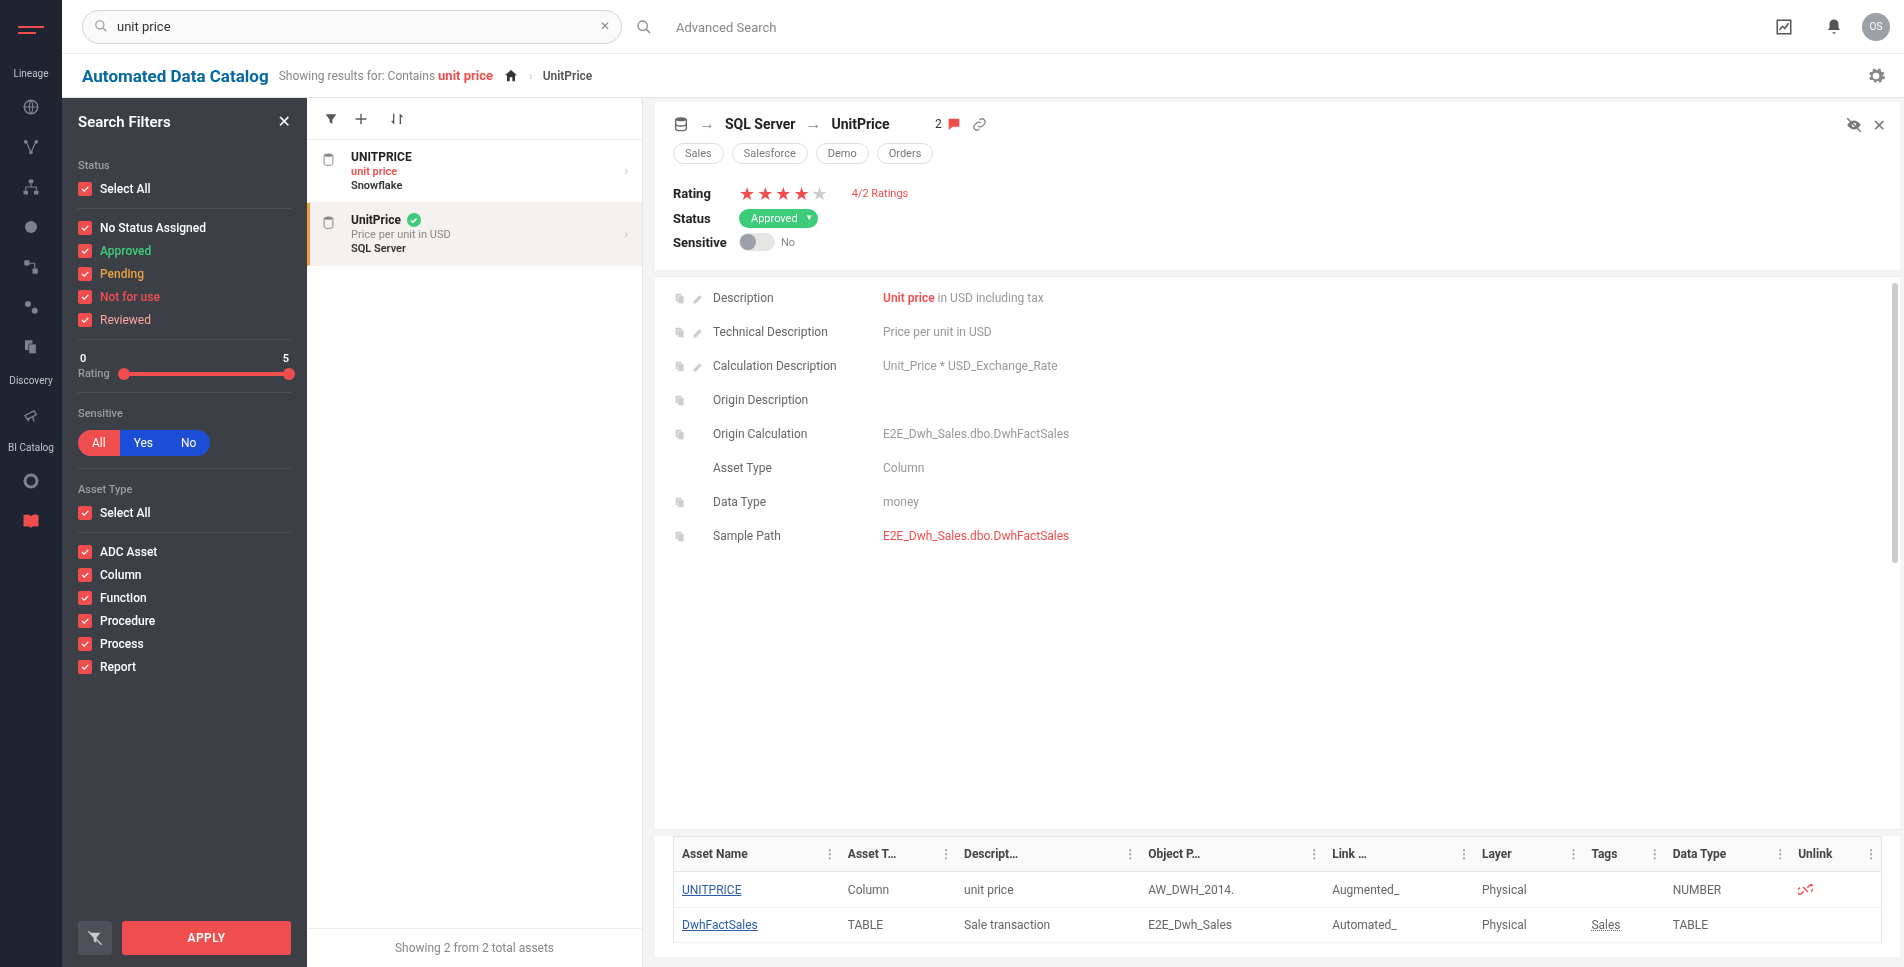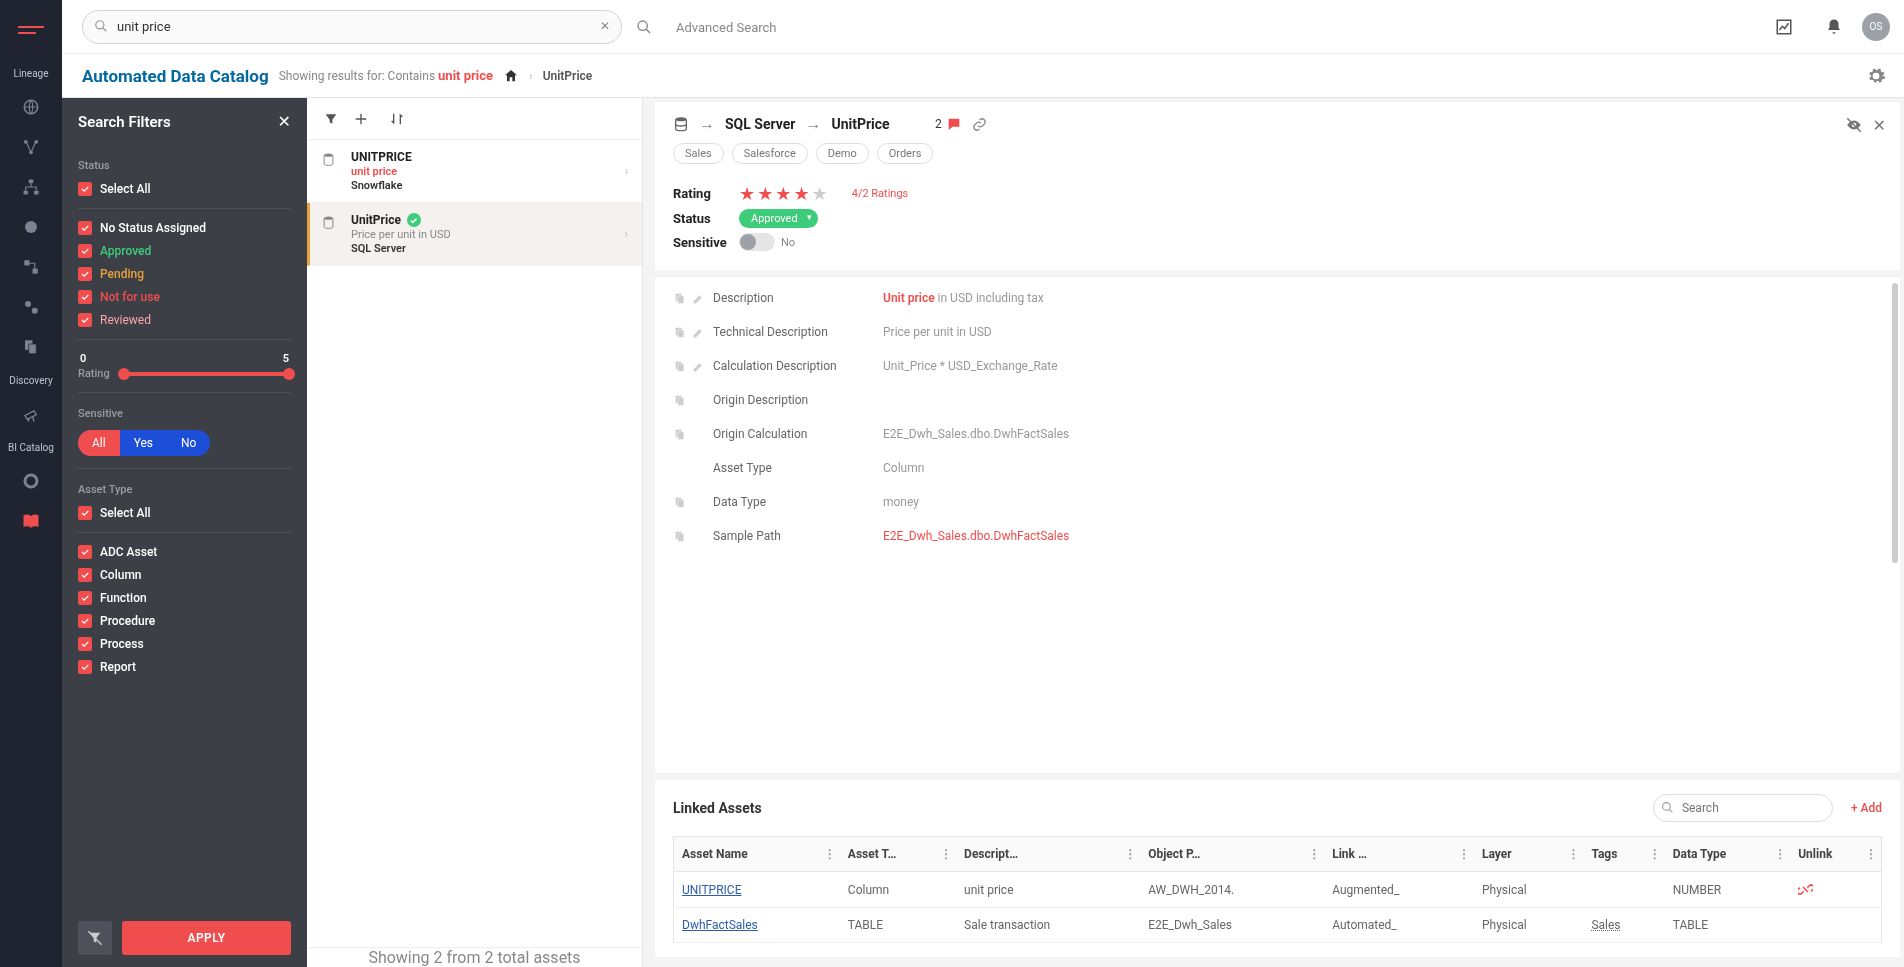--- a/index.html
+++ b/index.html
@@ -74,21 +74,21 @@
 .rtb-icon { cursor:pointer; padding:4px; }
 .result-item { display:flex; gap:12px; padding: 10px 14px; border-bottom:1px solid #f0f0f0; cursor:pointer; position:relative;}
 .result-item.selected { background:#f5f1ee; border-left:3px solid #e8a13c; padding-left:11px;}
 .ri-icon { width:18px; flex-shrink:0; padding-top:2px; color:#888;}
 .ri-body { flex:1; min-width:0;}
 .ri-title { font-size:12px; font-weight:700; color:#222; display:flex; align-items:center; gap:6px;}
 .ri-badge { width:14px; height:14px; border-radius:50%; background:#3dcc7a; display:inline-flex; align-items:center; justify-content:center;}
 .ri-sub { font-size:11px; color:#888; margin-top:1px;}
 .ri-sub.red { color:#f04e4e; font-weight:600;}
 .ri-chev { align-self:center; color:#bbb;}
-.results-foot { margin-top:auto; text-align:center; font-size:16px; color:#888; border-top:1px solid #eee;}
+.results-foot { margin-top:auto; text-align:center; padding:12px; font-size:12px; color:#888; border-top:1px solid #eee;}
 
 
 .detail { flex:1; display:flex; flex-direction:column; min-width:0; background:#f4f4f4; padding:4px 4px 4px 12px;}
 .detail-card { background:#fff; margin-bottom:6px; }
 .d-head { padding: 12px 18px 10px; position:relative;}
 .d-crumb { display:flex; align-items:center; gap:10px; font-size:14px; }
 .d-crumb .sep { color:#888; font-size:16px;}
 .d-crumb .db { font-weight:700; color:#222;}
 .d-crumb .asset { font-weight:700; color:#222;}
 .d-head-actions { position:absolute; right:14px; top:14px; display:flex; gap:10px;}
@@ -635,31 +635,20 @@
                   <rect x="5" y="3" width="11" height="14" rx="1"></rect>
                   <rect x="9" y="7" width="11" height="14" rx="1" fill="#ccc" stroke="#fff"></rect>
                 </svg>
               </div>
               <div class="prop-label">Sample Path</div>
               <div class="prop-val link">E2E_Dwh_Sales.dbo.DwhFactSales</div>
             </div>
           </div>
 
         <div class="detail-card">
-          <div class="linked-head">
-            <h4>Linked Assets</h4>
-            <div class="linked-search">
-              <svg width="13" height="13" viewBox="0 0 24 24">
-                  <circle cx="10" cy="10" r="7" fill="none" stroke="#999" stroke-width="2"></circle>
-                  <path d="M15 15l6 6" stroke="#999" stroke-width="2"></path>
-                </svg>
-              <input placeholder="Search" style="">
-            </div>
-            <span class="add-link">+ Add</span>
-          </div>
           <table class="tbl">
             <thead>
                 <tr id="tbl-head">
                   <th>Asset Name<span class="th-more">⋮</span></th>
                   <th>Asset T…<span class="th-more">⋮</span></th>
                   <th>Descript…<span class="th-more">⋮</span></th>
                   <th>Object P…<span class="th-more">⋮</span></th>
                   <th>Link …<span class="th-more">⋮</span></th>
                   <th>Layer<span class="th-more">⋮</span></th>
                   <th>Tags<span class="th-more">⋮</span></th>

